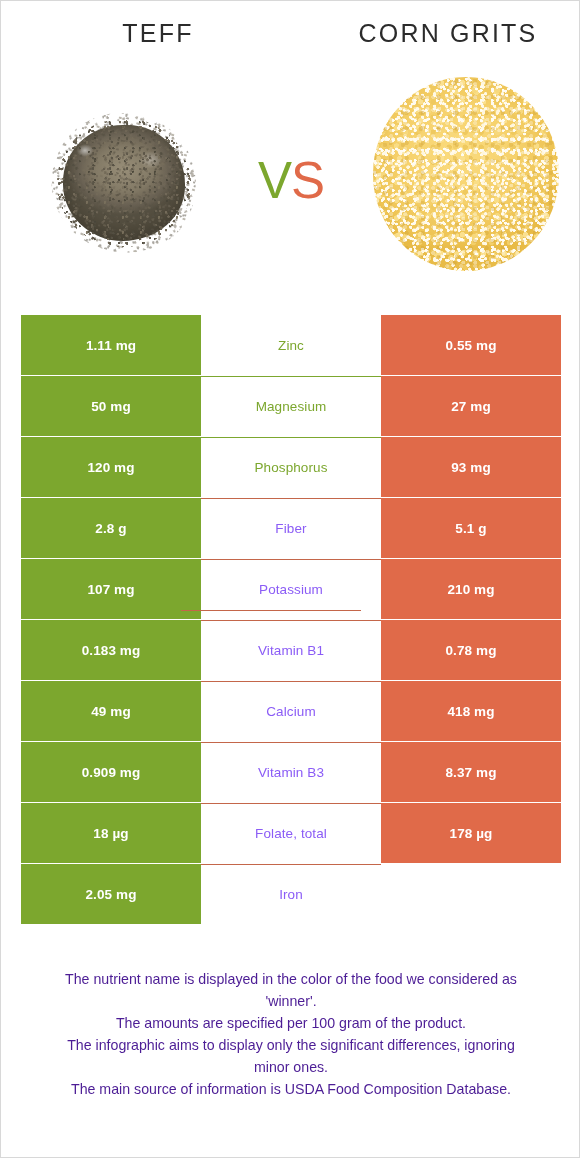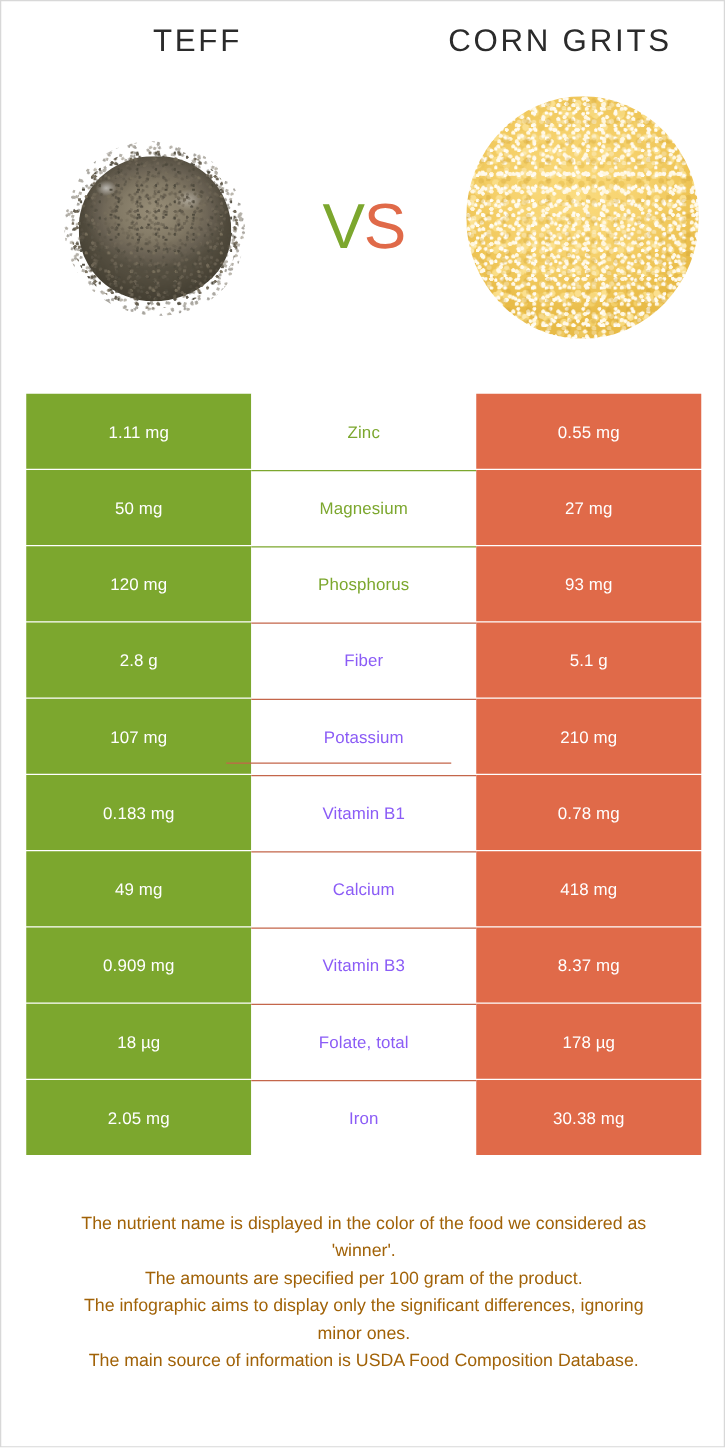--- a/index.html
+++ b/index.html
@@ -180,21 +180,21 @@
   }
   .cell {
     display: flex;
     align-items: center;
     justify-content: center;
     box-sizing: border-box;
   }
   .cell.left, .cell.right {
     width: 180px;
     font-size: 13.5px;
-    font-weight: normal;
+    font-weight: bold;
     color: #ffffff;
     letter-spacing: .1px;
   }
   .cell.left  { background: #7ca72e; }
   .cell.right { background: #e06a49; }
   .cell.mid {
     width: 180px;
     background: #ffffff;
     font-size: 13.5px;
     font-weight: normal;
@@ -216,21 +216,21 @@
   
   .footer {
     position: absolute;
     left: 30px;
     top: 967px;
     width: 520px;
     text-align: center;
     font-family: "Liberation Sans", sans-serif;
     font-size: 14.2px;
     line-height: 22px;
-    color: #a16207;
+    color: #4c1d95;
   }
   .footer p { margin: 0; }
 </style>
 </head>
 <body>
 
 <div id="page">
 
   <div class="header">
     <div class="food-title left">TEFF</div>
@@ -293,21 +293,20 @@
         <div class="cell right">8.37 mg</div>
       </div>
       <div class="row win-right">
         <div class="cell left">18 µg</div>
         <div class="cell mid">Folate, total</div>
         <div class="cell right">178 µg</div>
       </div>
       <div class="row win-right">
         <div class="cell left">2.05 mg</div>
         <div class="cell mid">Iron</div>
-        <div class="cell right">30.38 mg</div>
       </div>
     </div>
   <div class="table-underline"></div>
 
   <div class="footer">
     <p>The nutrient name is displayed in the color of the food we considered as</p>
     <p>'winner'.</p>
     <p>The amounts are specified per 100 gram of the product.</p>
     <p>The infographic aims to display only the significant differences, ignoring</p>
     <p>minor ones.</p>

